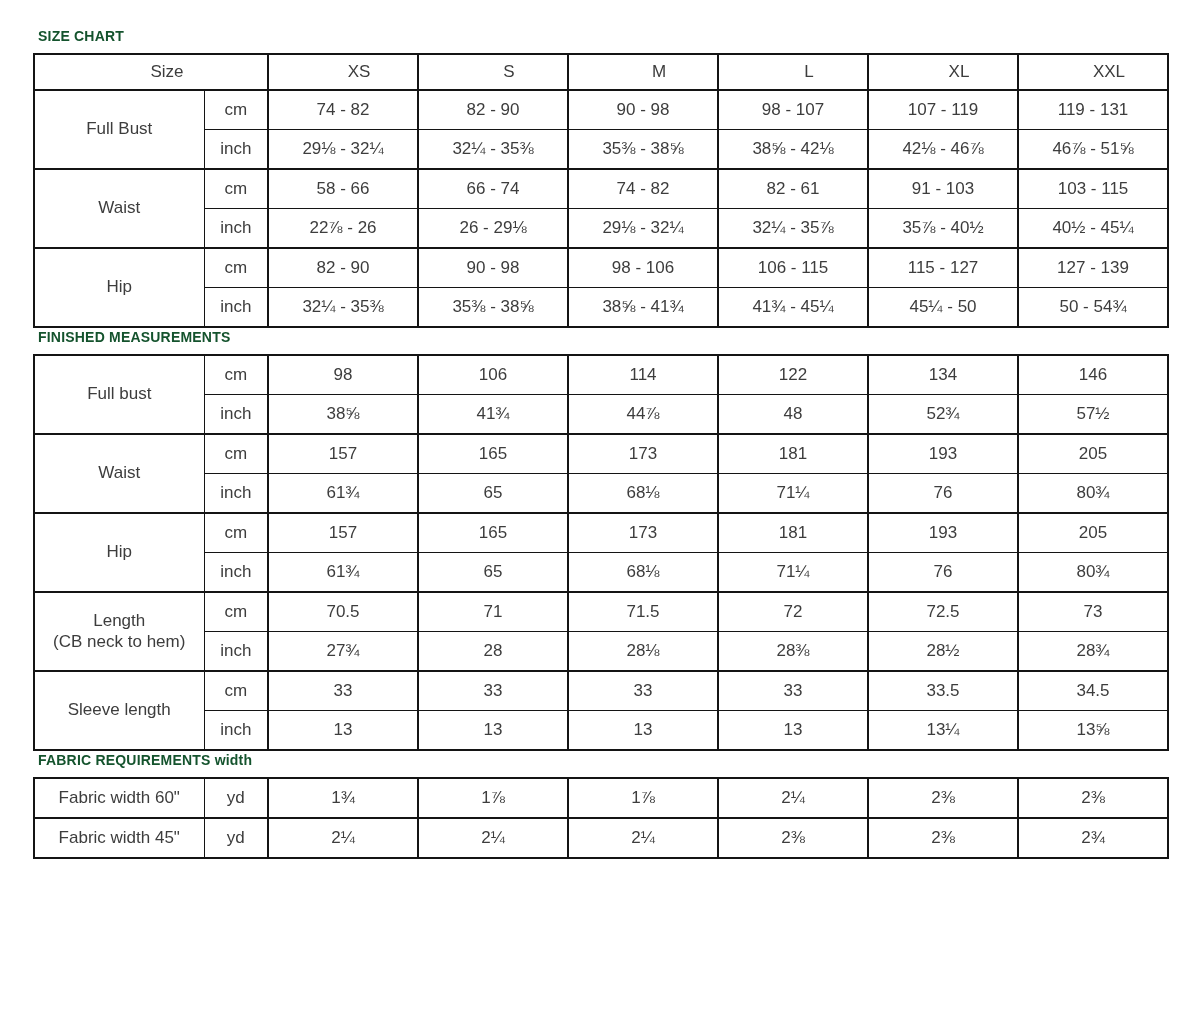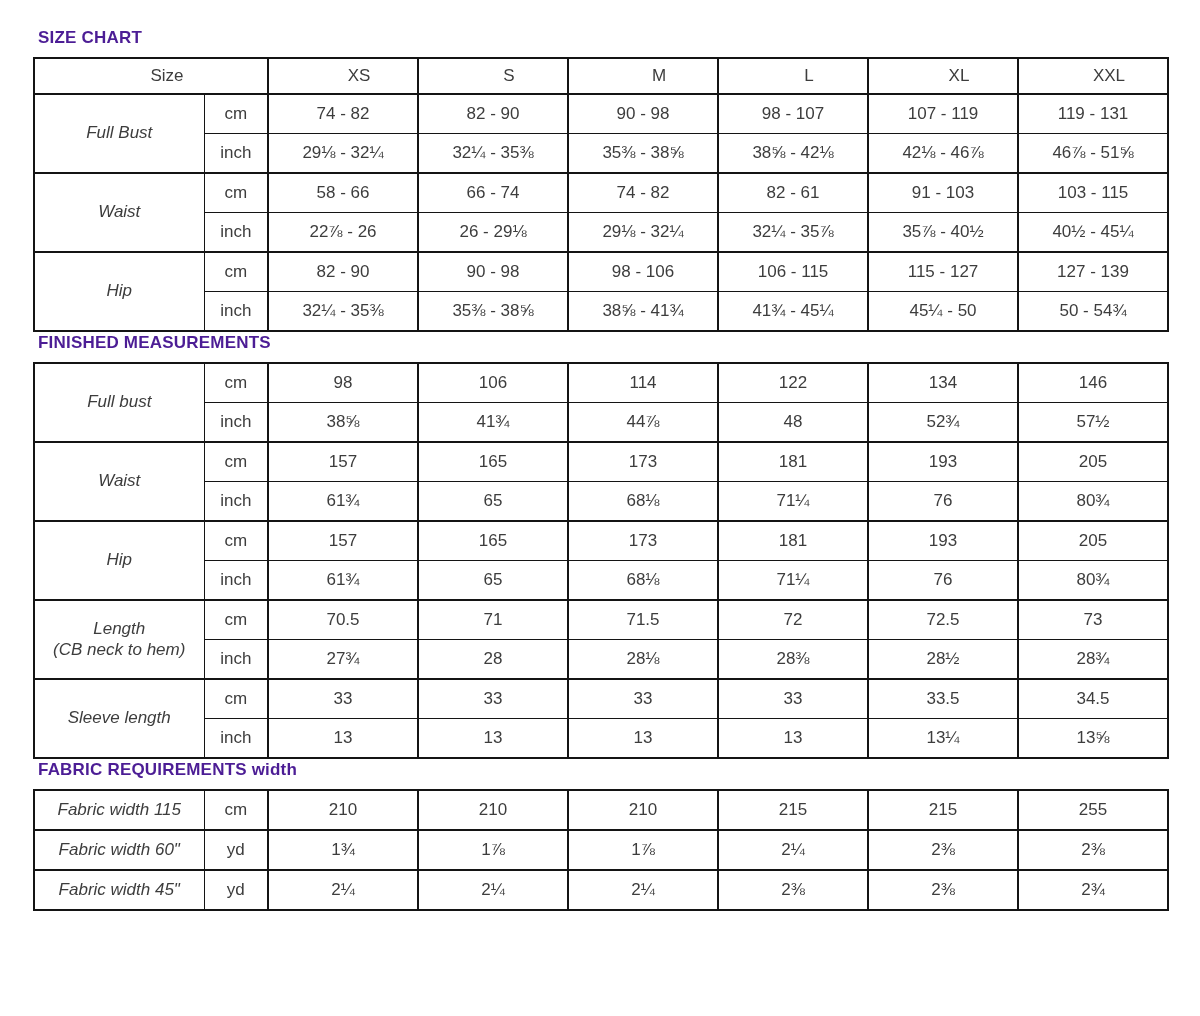--- a/index.html
+++ b/index.html
@@ -5,23 +5,23 @@
   html, body { margin: 0; padding: 0; }
   body {
     width: 1200px; height: 1016px;
     box-sizing: border-box;
     background: #ffffff;
     padding: 28px 0 0 33px;
     overflow: hidden;
     font-family: "Liberation Sans", "DejaVu Sans", sans-serif;
   }
   h2.section-title {
-    font-size: 17px;
+    font-size: 14px;
     font-weight: 700;
-    color: #4c1d95;
+    color: #14532d;
     letter-spacing: 0.2px;
     margin: 0 0 9px 5px;
   }
   h2.section-title.spaced { margin-top: 1px; }
   table.chart {
     border-collapse: collapse;
     table-layout: fixed;
     width: 1135px;
     font-size: 17px;
     color: #3d3d3d;
@@ -36,21 +36,21 @@
     padding: 0;
     height: 38px;
     font-weight: 400;
     overflow: hidden;
   }
   .chart thead th { height: 34px; padding-left: 32px; }
   
   tr.r-cm td.unit, tr.r-cm td.val { border-bottom-width: 1px; }
   tr.r-inch td { border-top-width: 1px; }
   
-  td.label { border-right-width: 1px; white-space: pre-line; line-height: 1.2; font-style: italic; }
+  td.label { border-right-width: 1px; white-space: pre-line; line-height: 1.2; }
   td.unit  { border-left-width: 1px; }
 </style>
 </head>
 <body>
 
 <h2 class="section-title">SIZE CHART</h2>
 <table class="chart" id="size-chart">
   <colgroup>
     <col class="c-label">
       <col class="c-unit">
@@ -252,30 +252,20 @@
       <col class="c-unit">
     <col class="c-data">
       <col class="c-data">
       <col class="c-data">
     <col class="c-data">
       <col class="c-data">
       <col class="c-data">
   </colgroup>
   <tbody>
       <tr>
-        <td class="label">Fabric width 115</td>
-        <td class="unit">cm</td>
-        <td class="val">210</td>
-        <td class="val">210</td>
-        <td class="val">210</td>
-        <td class="val">215</td>
-        <td class="val">215</td>
-        <td class="val">255</td>
-      </tr>
-      <tr>
         <td class="label">Fabric width 60"</td>
         <td class="unit">yd</td>
         <td class="val">1¾</td>
         <td class="val">1⅞</td>
         <td class="val">1⅞</td>
         <td class="val">2¼</td>
         <td class="val">2⅜</td>
         <td class="val">2⅜</td>
       </tr>
       <tr>

